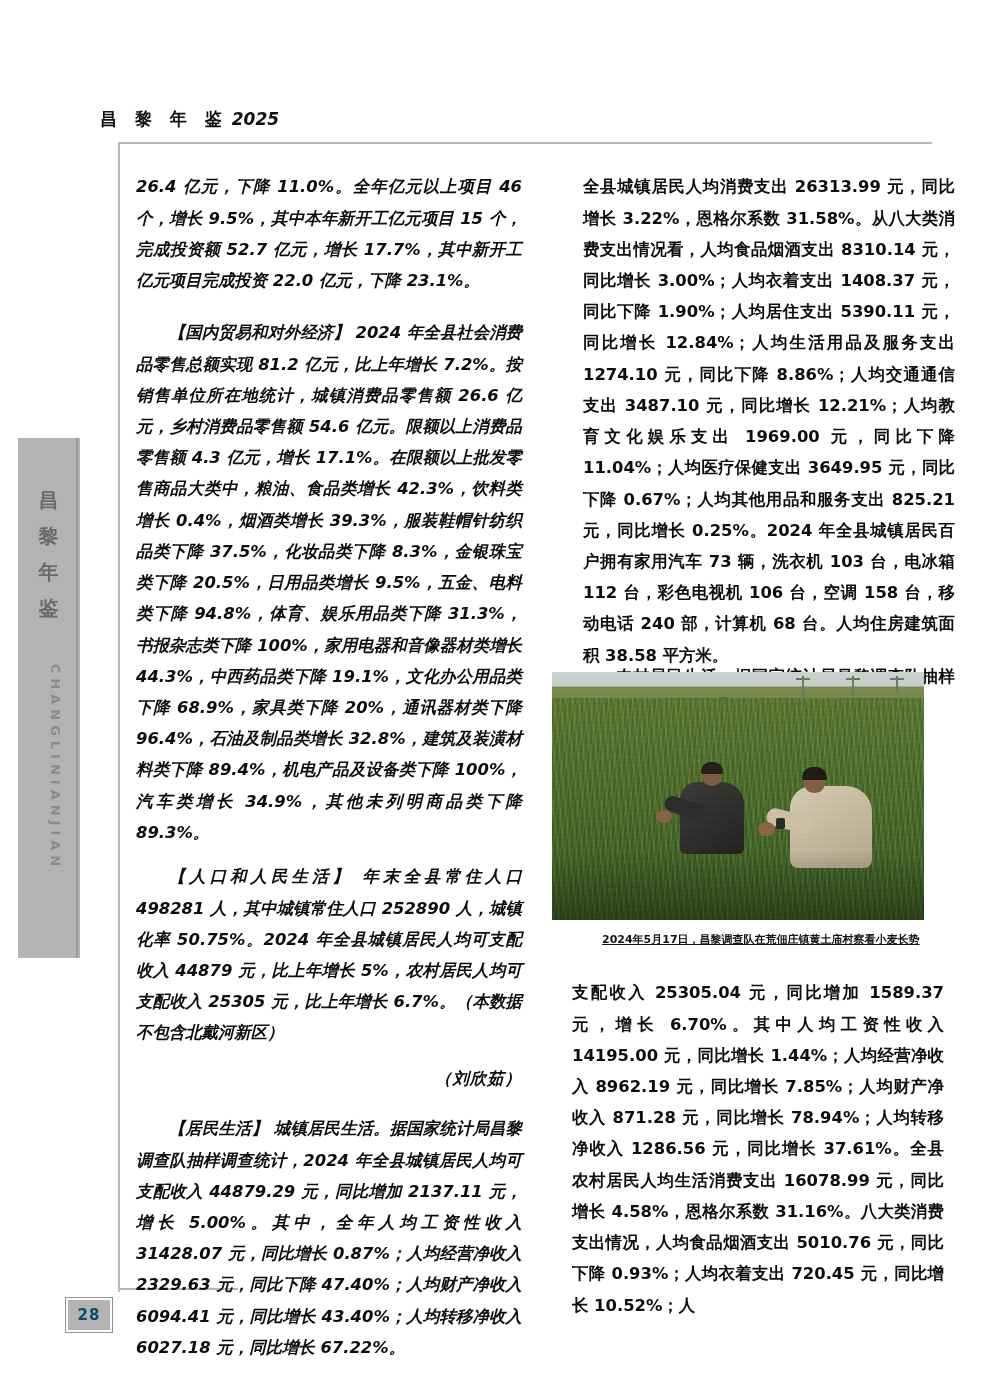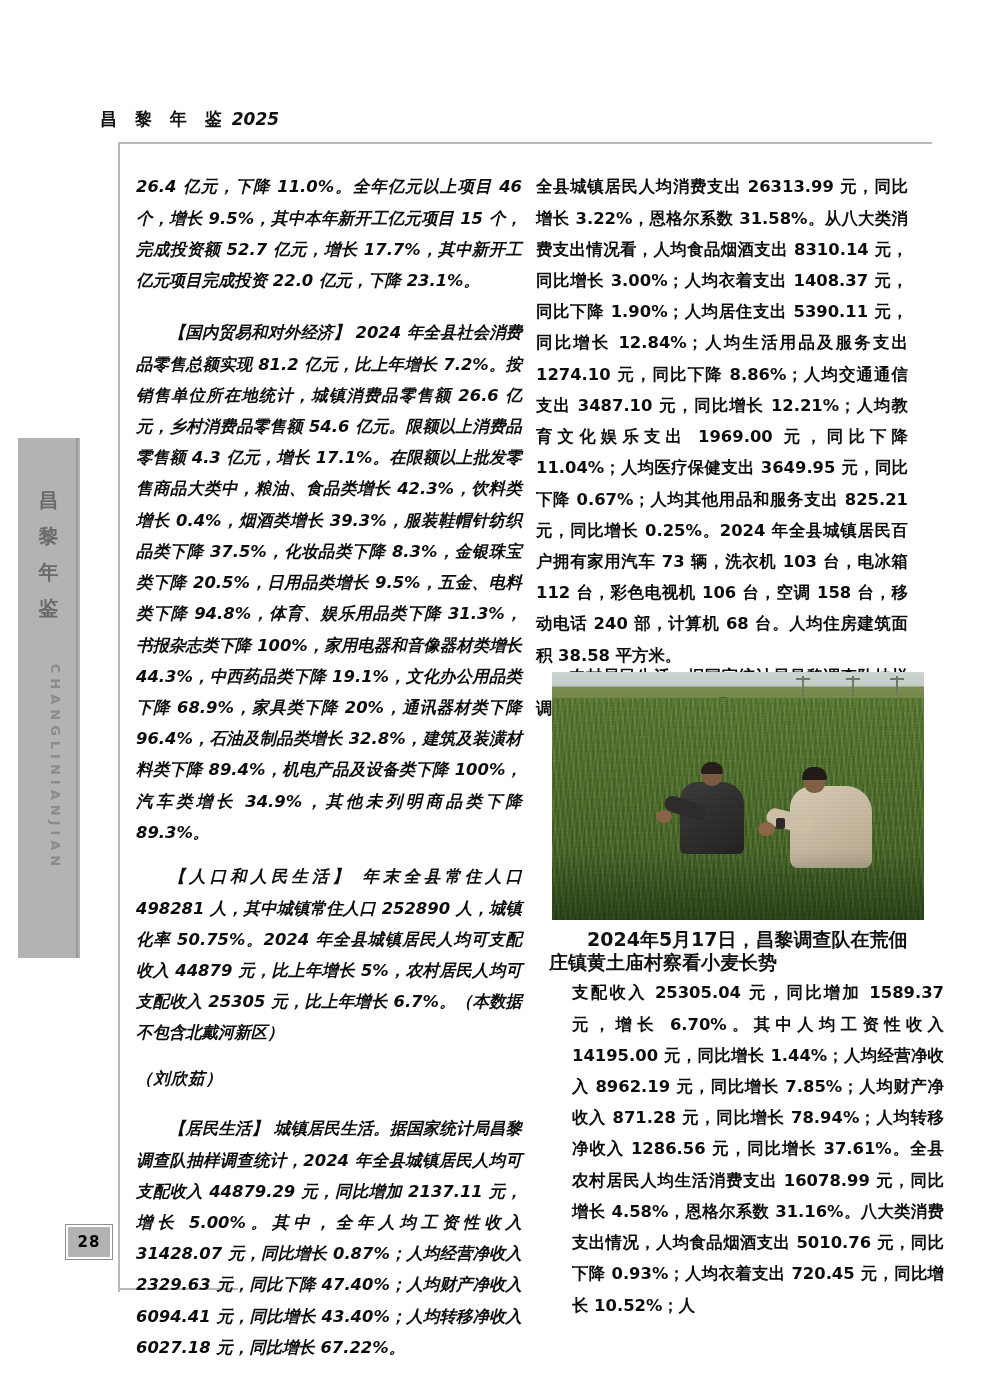--- a/index.html
+++ b/index.html
@@ -109,62 +109,62 @@
     color: #8b8b8b;
     letter-spacing: 5px;
     transform: rotate(90deg);
     transform-origin: center center;
   }
 
   
   #pagenum {
     position: absolute;
     left: 66px;
-    top: 1205px;
+    top: 1278px;
     width: 42px;
     height: 30px;
     background: #b3b3b3;
     border: 2px solid #ffffff;
     box-shadow: 0 0 0 1px #8f8f8f;
     display: flex;
     align-items: center;
     justify-content: center;
     font-size: 15px;
     font-weight: bold;
-    color: #000000;
+    color: #0c4a6e;
     letter-spacing: 1px;
   }
 
   
   .col {
     position: absolute;
     top: 152px;
   }
   #col-left  { left: 136px; width: 386px; font-style: italic; }
-  #col-right { left: 536px; width: 372px; }
+  #col-right { left: 583px; width: 372px; }
 
   p.para {
     margin: 0 0 0 0;
     font-family: "DejaVu Sans", "Liberation Sans", sans-serif;
     font-size: 16.4px;
     font-weight: bold;
     line-height: 30.6px;
     color: #0d0d0d;
     text-align: justify;
     text-justify: inter-ideograph;
     letter-spacing: 0px;
     transform: scaleY(1.02);
     transform-origin: left top;
   }
   p.para.indent { text-indent: 2em; }
   p.gap-before { margin-top: 24px; }
 
   .byline {
     margin: 22px 0 0 0;
-    text-align: left;
+    text-align: right;
     font-size: 16.4px;
     font-weight: bold;
     color: #0d0d0d;
     letter-spacing: 1px;
   }
 
   
   #photo-wrap {
     position: absolute;
     left: 552px;
@@ -292,29 +292,30 @@
   }
   #photo .grain-overlay {
     position: absolute; inset: 0;
     background:
       repeating-linear-gradient(0deg, rgba(0,0,0,0.035) 0 1px, rgba(255,255,255,0.02) 1px 2px);
     pointer-events: none;
   }
 
   #photo-caption {
     position: absolute;
-    left: 549px;
+    left: 580px;
     top: 908px;
     width: 372px;
-    font-size: 19px;
+    font-size: 11px;
     font-weight: bold;
     line-height: 23px;
     color: #121212;
     text-indent: 2em;
     letter-spacing: 0px;
+    text-decoration: underline;
   }
 </style>
 </head>
 <body>
 
 <div id="page">
 
   <div id="header">
     <div class="hdr-text"><span>昌 黎 年 鉴</span><span class="hdr-year">2025</span></div>
   </div>

